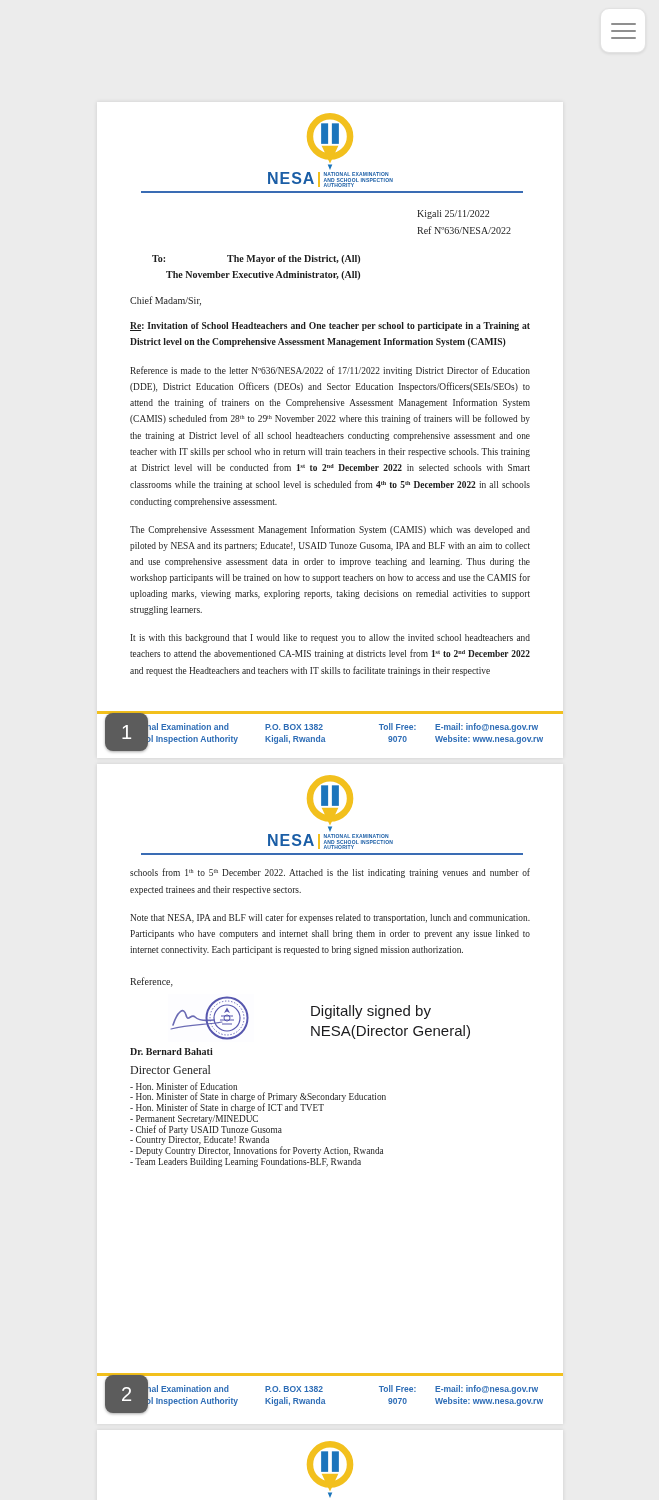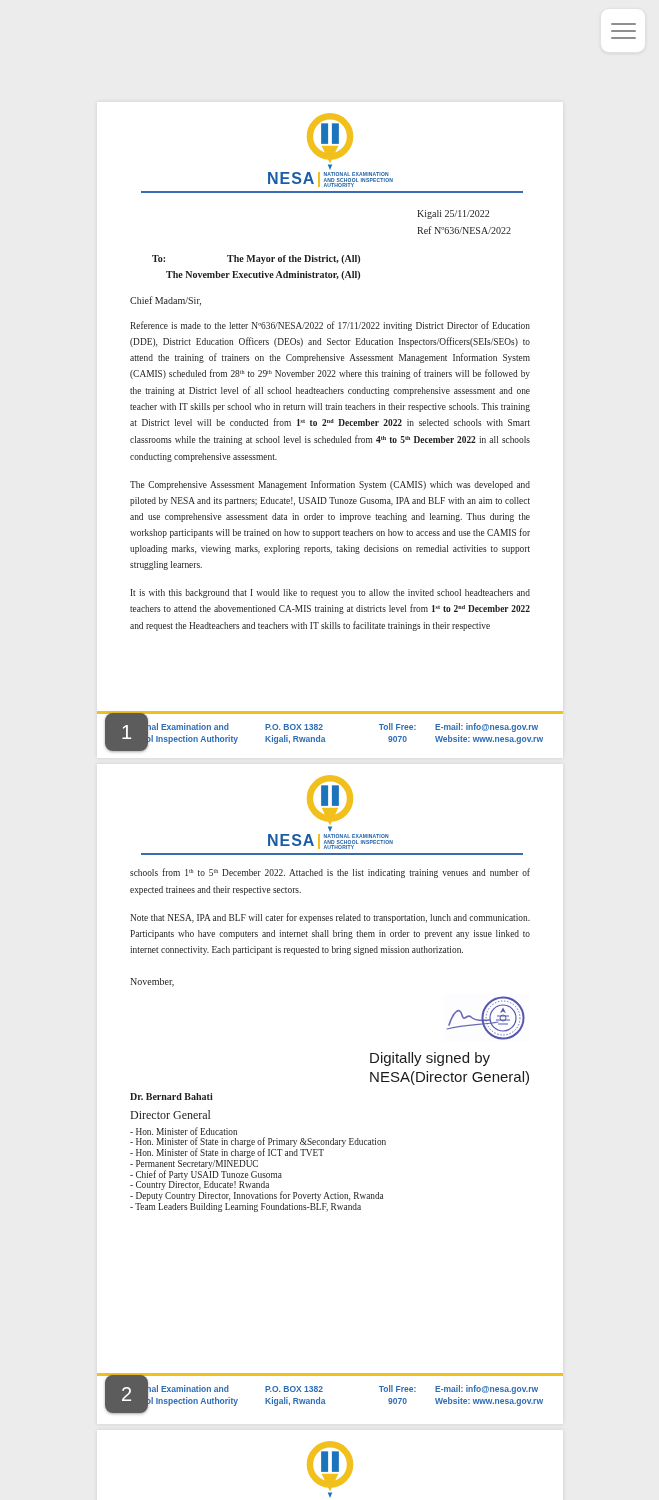--- a/index.html
+++ b/index.html
@@ -47,21 +47,21 @@
   .to-label { width:27px; margin-left:9px; }
   .salutation { margin-top:11px; font-size:10px; }
   .subject { margin-top:12px; font-weight:bold; font-size:9.6px; line-height:16.5px; text-align:justify; }
   .subject .re { text-decoration:underline; }
   .para { margin-top:12px; font-size:9.4px; line-height:16px; text-align:justify; }
   .b { font-weight:bold; }
   .sup { font-size:.65em; position:relative; top:-3px; }
 
   
   .closing { margin-top:18px; font-size:10px; }
-  .sig-row { display:flex; align-items:flex-end; margin:7px 0 0 38px;flex-direction:column; }
+  .sig-row { display:flex; align-items:center; margin:7px 0 0 38px; }
   .sig-img { width:86px; height:48px; background:#fdfdff; }
   .digital {
     margin-left:56px; padding-top:6px; font-family:"Liberation Sans","DejaVu Sans",sans-serif;
     font-size:15px; line-height:19.5px; color:#1c1c1e;
   }
   .sig-name { margin-top:4px; font-weight:bold; font-size:10px; }
   .sig-title { margin-top:6px; font-size:12px; }
   .cc-label { margin-top:7px; font-weight:bold; font-size:10px; text-decoration:underline; }
   .cc-list { margin-top:4px; font-size:9.3px; line-height:10.7px; }
 
@@ -125,20 +125,23 @@
       <div class="to-block">
         <span class="to-label">To:</span>
         <span>
           <div>The Mayor of the District, (All)</div>
           <div>The November Executive Administrator, (All)</div>
         </span>
       </div>
 
       <div class="salutation">Chief Madam/Sir,</div>
 
+      <div class="subject">
+        <span class="re">Re</span><span>: Invitation of School Headteachers and One teacher per school to participate in a Training at District level on the Comprehensive Assessment Management Information System (CAMIS)</span>
+      </div>
 
       <div class="para"><span>Reference is made to the letter Nº636/NESA/2022 of 17/11/2022 inviting District Director of Education (DDE), District Education Officers (DEOs) and Sector Education Inspectors/Officers(SEIs/SEOs) to attend the training of trainers on the Comprehensive Assessment Management Information System (CAMIS) scheduled from 28</span><span class="sup">th</span><span> to 29</span><span class="sup">th</span><span> November 2022 where this training of trainers will be followed by the training at District level of all school headteachers conducting comprehensive assessment and one teacher with IT skills per school who in return will train teachers in their respective schools. This training at District level will be conducted from </span><span class="b">1</span><span class="b sup">st</span><span class="b"> to 2</span><span class="b sup">nd</span><span class="b"> December 2022</span><span> in selected schools with Smart classrooms while the training at school level is scheduled from </span><span class="b">4</span><span class="b sup">th</span><span class="b"> to 5</span><span class="b sup">th</span><span class="b"> December 2022</span><span> in all schools conducting comprehensive assessment.</span></div>
       <div class="para"><span> The Comprehensive Assessment Management Information System (CAMIS) which was developed and piloted by NESA and its partners; Educate!, USAID Tunoze Gusoma, IPA and BLF  with an aim to collect and use comprehensive assessment data in order to improve teaching and learning.  Thus during the workshop participants will be trained on how to support teachers on how to access and use the CAMIS for uploading marks, viewing marks, exploring reports, taking decisions on remedial activities to support struggling learners.</span></div>
       <div class="para"><span>It is with this background that I would like to request you to allow the invited school headteachers and teachers to attend the abovementioned CA-MIS training at districts level from </span><span class="b">1</span><span class="b sup">st</span><span class="b"> to 2</span><span class="b sup">nd</span><span class="b"> December 2022</span><span> and request the Headteachers and teachers with IT skills to facilitate trainings in their respective</span></div>
     </div>
 
     <div class="page-badge">1</div>
     <div class="pfooter">
       <div class="f-org">
         <div>National Examination and</div>
@@ -177,21 +180,21 @@
           <div>AUTHORITY</div>
         </span>
       </div>
     </div>
     <div class="rule"></div>
 
     <div class="col">
       <div class="para" style="margin-top:10px"><span>schools from 1</span><span class="sup">th</span><span> to 5</span><span class="sup">th</span><span> December 2022.  Attached is the list indicating training venues and number of expected trainees and their respective sectors.</span></div>
       <div class="para"><span>Note that NESA, IPA and BLF will cater for expenses related to transportation, lunch and communication. Participants who have computers and internet shall bring them in order to prevent any issue linked to internet connectivity. Each participant is requested to bring signed mission authorization.</span></div>
 
-      <div class="closing">November,</div>
+      <div class="closing">Reference,</div>
 
       <div class="sig-row">
         <div class="sig-img">
           <svg width="86" height="48" viewBox="0 0 86 48">
             <path d="M5,31 C10,16 16,13 18,21 C20,29 23,19 27,23 C30,26 37,27 46,26" stroke="#6b6bb4" fill="none" stroke-width="1.6" stroke-linecap="round"></path>
             <path d="M3,35 C22,30 40,31 54,28" stroke="#6b6bb4" fill="none" stroke-width="1.1" stroke-linecap="round"></path>
             <circle cx="59" cy="24" r="20.5" stroke="#5757ae" stroke-width="2" fill="none"></circle>
             <circle cx="59" cy="24" r="17" stroke="#5757ae" stroke-width="0.9" fill="none" stroke-dasharray="1.4,1.7"></circle>
             <circle cx="59" cy="24" r="13" stroke="#5757ae" stroke-width="1.2" fill="none"></circle>
             <polygon points="59,13.5 62,19 59,17.5 56,19" fill="#5757ae"></polygon>

